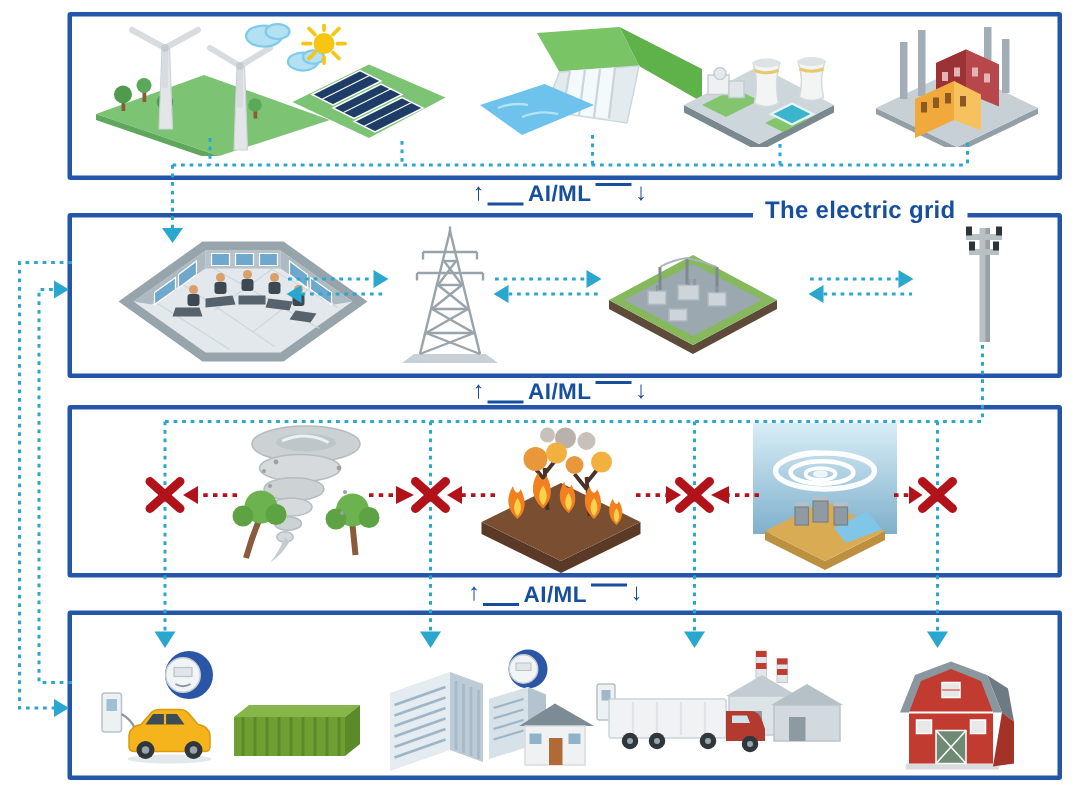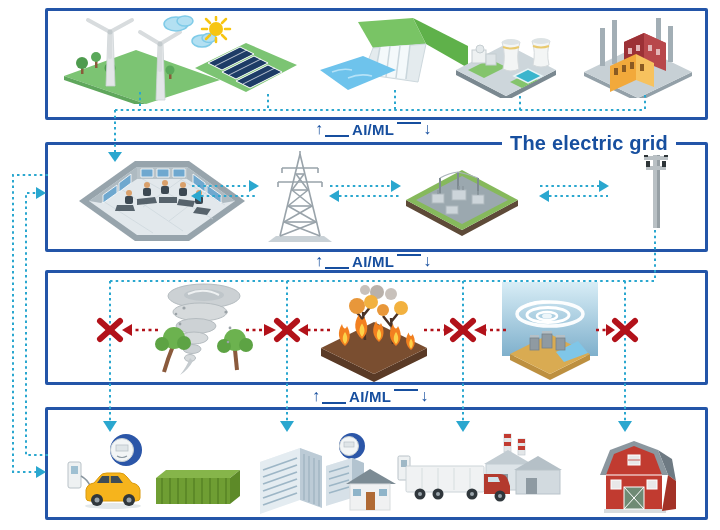--- a/index.html
+++ b/index.html
@@ -16,21 +16,21 @@
           font-weight:bold;font-size:15px;z-index:6;background:transparent;}
   .ai-ml .arr{font-size:16px;font-weight:bold;line-height:1;}
   .ai-ml .seg{width:24px;height:10px;}
   .ai-ml .seg.low{border-bottom:2.5px solid #174f9f;align-self:flex-end;margin:0 2px 2px 2px;}
   .ai-ml .seg.high{border-top:2.5px solid #174f9f;align-self:flex-start;margin:3px 2px 0 2px;}
   .ai-ml .txt{padding:12px 1px;letter-spacing:.3px;}
   #aiml-1{left:315px;top:119px;}
   #aiml-2{left:315px;top:251px;}
   #aiml-3{left:312px;top:386px;}
   .grid-label{position:absolute;left:502px;top:132px;z-index:7;background:#ffffff;
-          color:#174f9f;font-weight:bold;font-size:20px;padding:0 8px;letter-spacing:.2px;}
+          color:#174f9f;font-weight:bold;font-size:16px;padding:0 8px;letter-spacing:.2px;}
   .overlay{position:absolute;left:0;top:0;z-index:5;pointer-events:none;}
 </style>
 </head>
 <body>
 
 <div class="canvas">
 
   <div class="row-box" id="box-sources"></div>
   <div class="row-box" id="box-grid"></div>
   <div class="row-box" id="box-hazards"></div>

